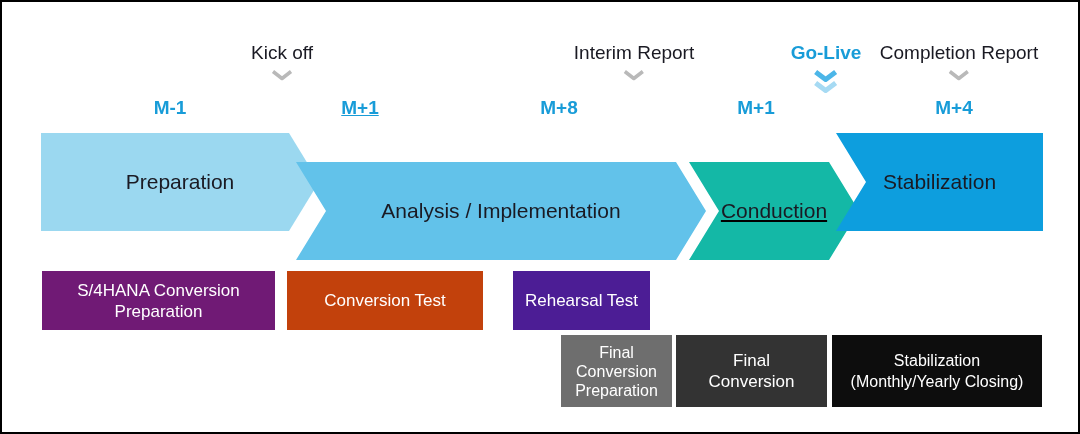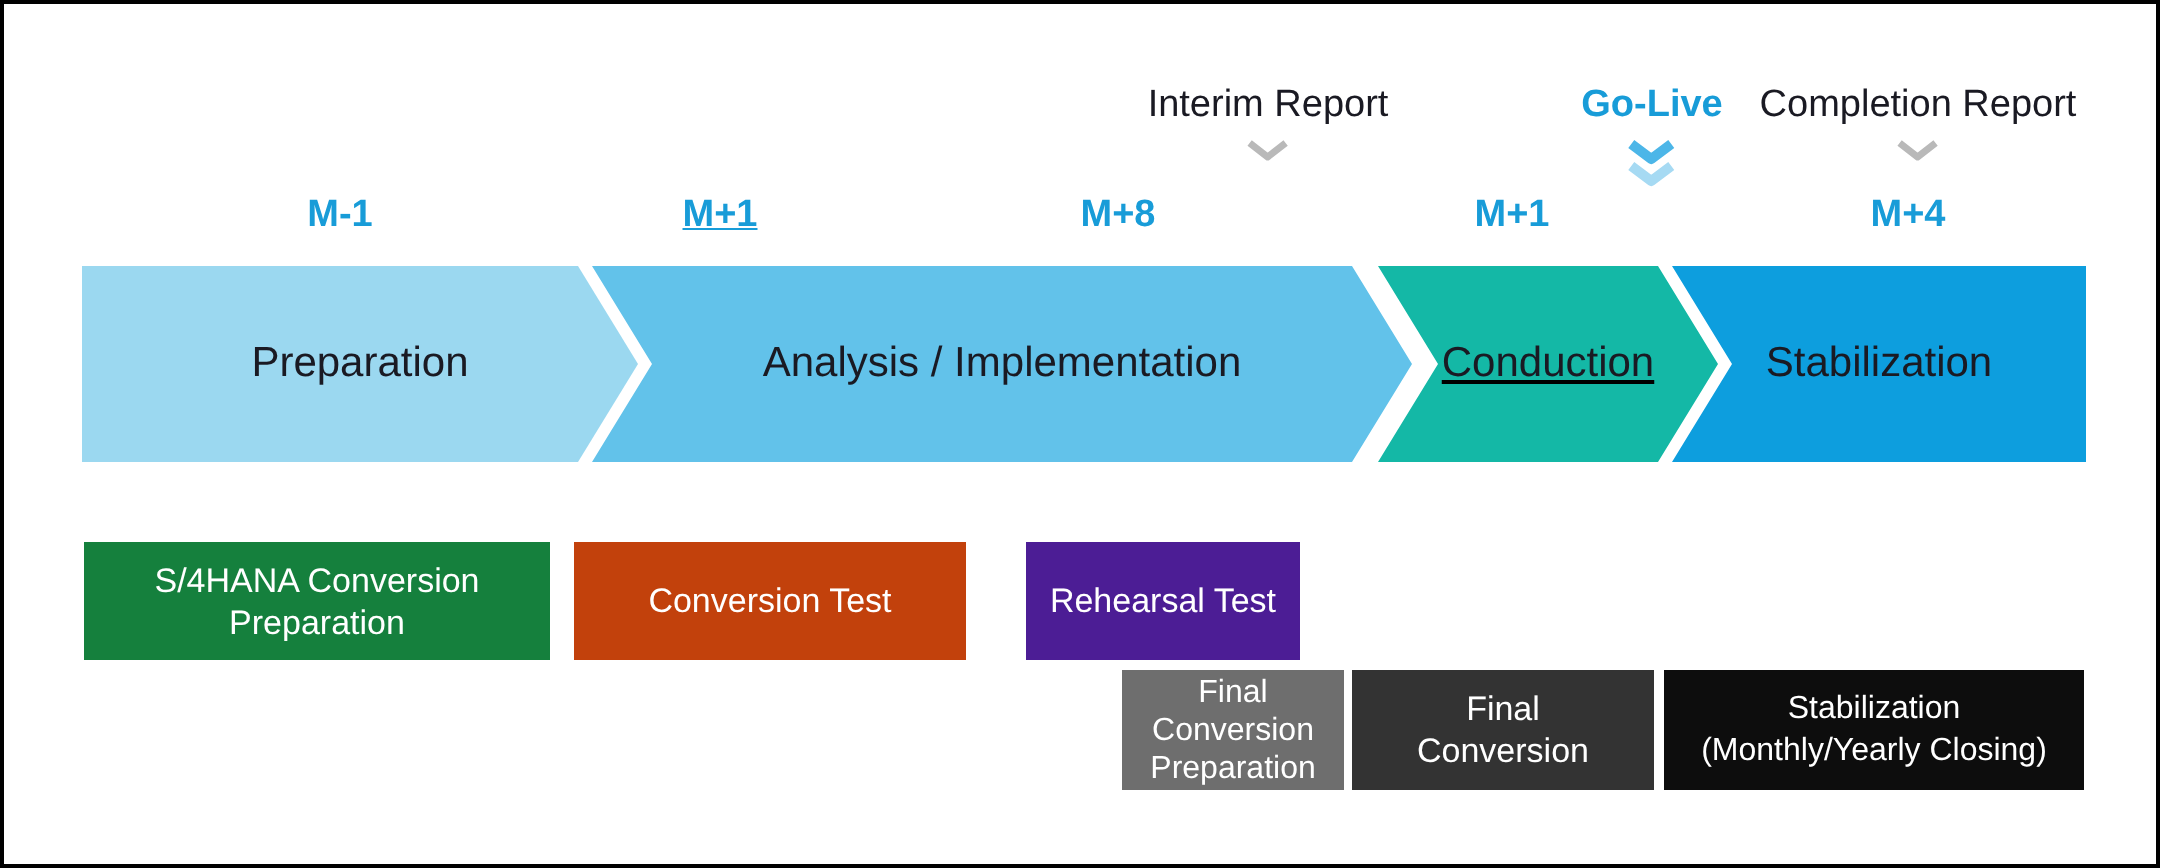--- a/index.html
+++ b/index.html
@@ -46,46 +46,52 @@
   }
 
   
   .band { position: absolute; top: 131px; left: 0; width: 1080px; height: 98px; }
   .seg {
     position: absolute;
     top: 0; height: 98px;
     display: flex; align-items: center; justify-content: center;
   }
   .seg-first { clip-path: polygon(0 0, calc(100% - 30px) 0, 100% 50%, calc(100% - 30px) 100%, 0 100%); }
-  .seg-mid   { clip-path: polygon(0 0, calc(100% - 30px) 0, 100% 50%, calc(100% - 30px) 100%, 0 100%, 30px 50%); }
+  .seg-mid   { clip-path: polygon(0 0, calc(100% - 30px) 0, 100% 50%, calc(100% - 30px) 100%, 0 100%, 30px 50%); margin-top: 29px; }
   .seg-last  { clip-path: polygon(0 0, 100% 0, 100% 100%, 0 100%, 30px 50%); }
   .seg-label {
     font-size: 21px;
     color: #1a1a23;
     white-space: nowrap;
   }
 
   
   .task {
     position: absolute;
     display: flex; align-items: center; justify-content: center;
     text-align: center;
     color: #ffffff;
     white-space: pre-line;
   }
   .task-row1 { top: 269px; height: 59px; font-size: 17px; line-height: 21px; }
-  .task-row2 { top: 333px; height: 60px; font-size: 17px; line-height: 21px; text-align: center; }
+  .task-row2 { top: 333px; height: 72px; font-size: 17px; line-height: 21px; text-align: center; }
   .task.small { font-size: 16px; line-height: 19px; }
   .task.tight { font-size: 16px; line-height: 21px; }
 </style>
 </head>
 <body>
 
 <div class="canvas">
 
+  <div class="milestone" style="left:280px">
+    <div class="milestone-label">Kick off</div>
+    <svg class="chev" width="24" height="12" viewBox="0 0 24 12">
+      <path d="M3 2.5 L12 9.5 L21 2.5" fill="none" stroke-width="3.5" stroke-linejoin="round" stroke="#b9b9b9"></path>
+    </svg>
+  </div>
 
   <div class="milestone" style="left:824px">
     <div class="milestone-label highlight" style="color: rgb(24, 156, 216);">Go-Live</div>
     <svg class="chev" width="28" height="26" viewBox="0 0 28 26">
       <path d="M4 3 L14 10.5 L24 3" fill="none" stroke-width="5" stroke-linejoin="round" stroke="#4cb6e8"></path>
       <path d="M4 14 L14 21.5 L24 14" fill="none" stroke-width="5" stroke-linejoin="round" stroke="#a6daf3"></path>
     </svg>
   </div>
 
   <div class="milestone" style="left:632px">
@@ -116,21 +122,21 @@
       <span class="seg-label">Analysis / Implementation</span>
     </div>
     <div class="seg seg-mid" style="left: 687px; width: 170px; background-color: #14b8a6; text-decoration: underline;">
       <span class="seg-label">Conduction</span>
     </div>
     <div class="seg seg-last" style="left: 834px; width: 207px; background-color: rgb(13, 158, 222);">
       <span class="seg-label">Stabilization</span>
     </div>
   </div>
 
-  <div class="task task-row1" style="left: 40px; width: 233px; background-color: #15803d;">S/4HANA Conversion
+  <div class="task task-row1" style="left: 40px; width: 233px; background-color: #701a75;">S/4HANA Conversion
 Preparation</div>
   <div class="task task-row1" style="left: 285px; width: 196px; background-color: #c2410c;">Conversion Test</div>
   <div class="task task-row1" style="left: 511px; width: 137px; background-color: #4c1d95;">Rehearsal Test</div>
 
   <div class="task task-row2 small" style="left: 559px; width: 111px; background-color: rgb(110, 110, 110);">Final
 Conversion
 Preparation</div>
   <div class="task task-row2" style="left: 674px; width: 151px; background-color: rgb(51, 51, 51);">Final
 Conversion</div>
   <div class="task task-row2 tight" style="left: 830px; width: 210px; background-color: rgb(13, 13, 13);">Stabilization

